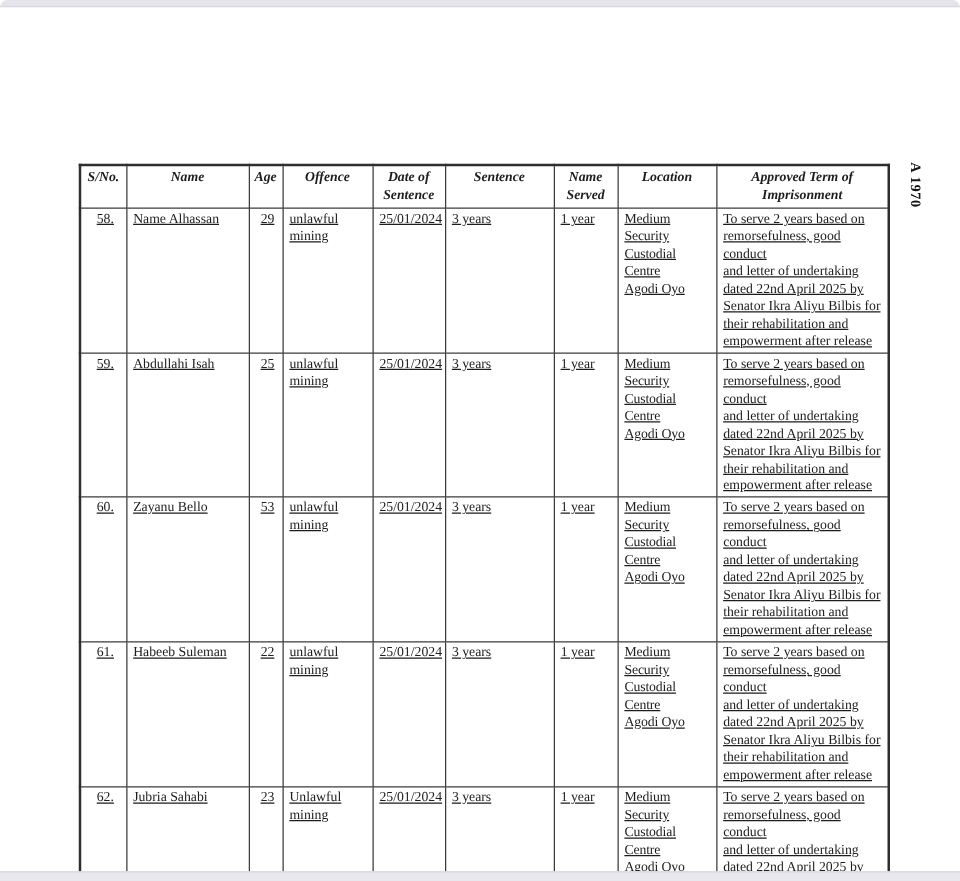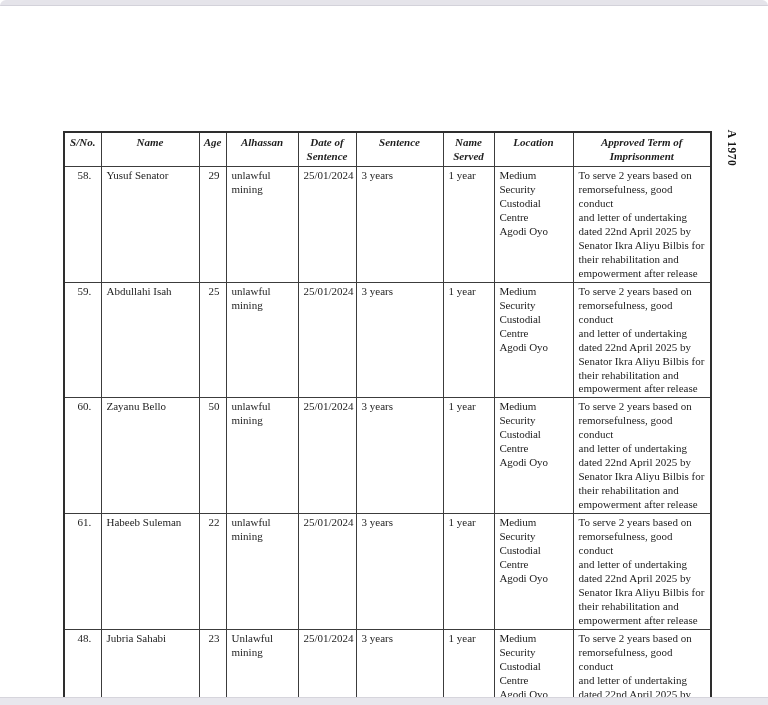--- a/index.html
+++ b/index.html
@@ -42,20 +42,21 @@
     white-space:pre-line;
     overflow:hidden;
   }
   table.sentences th {
     font-weight:bold; font-style:italic;
     text-align:center;
     padding:3px 1px 2px;
   }
   table.sentences td {
     padding:2px 2px 1px 5px;
+    text-decoration:underline;
   }
   td.center { text-align:center; padding-left:1px; padding-right:1px; }
   td.datecell { padding-left:2px; padding-right:1px;text-align:center; }
   td.loccell  { padding-left:3px; padding-right:1px; letter-spacing:-0.1px; }
   tr.hrow { height:32px; }
   tr.h90  { height:90px; }
   tr.h91  { height:91px; }
   tr.h54  { height:54px; }
 </style>
 </head>
@@ -77,35 +78,35 @@
         <col style="width:87px">
       <col style="width:51px">
         <col style="width:79px">
         <col style="width:138px">
     </colgroup>
     <thead>
       <tr class="hrow">
         <th>S/No.</th>
         <th>Name</th>
         <th>Age</th>
-        <th>Alhassan</th>
+        <th>Offence</th>
         <th>Date of
 Sentence</th>
         <th>Sentence</th>
         <th>Name
 Served</th>
         <th>Location</th>
         <th>Approved Term of
 Imprisonment</th>
       </tr>
     </thead>
     <tbody>
       <tr class="h90">
         <td class="center">58.</td>
-        <td>Yusuf Senator</td>
+        <td>Name Alhassan</td>
         <td class="center">29</td>
         <td>unlawful
 mining</td>
         <td class="datecell">25/01/2024</td>
         <td>3 years</td>
         <td>1 year</td>
         <td class="loccell">Medium Security
 Custodial Centre
 Agodi Oyo</td>
         <td>To serve 2 years based on
@@ -132,21 +133,21 @@
 remorsefulness, good conduct
 and letter of undertaking
 dated 22nd April 2025 by
 Senator Ikra Aliyu Bilbis for
 their rehabilitation and
 empowerment after release</td>
       </tr>
       <tr class="h90">
         <td class="center">60.</td>
         <td>Zayanu Bello</td>
-        <td class="center">50</td>
+        <td class="center">53</td>
         <td>unlawful
 mining</td>
         <td class="datecell">25/01/2024</td>
         <td>3 years</td>
         <td>1 year</td>
         <td class="loccell">Medium Security
 Custodial Centre
 Agodi Oyo</td>
         <td>To serve 2 years based on
 remorsefulness, good conduct
@@ -170,21 +171,21 @@
 Agodi Oyo</td>
         <td>To serve 2 years based on
 remorsefulness, good conduct
 and letter of undertaking
 dated 22nd April 2025 by
 Senator Ikra Aliyu Bilbis for
 their rehabilitation and
 empowerment after release</td>
       </tr>
       <tr class="h54">
-        <td class="center">48.</td>
+        <td class="center">62.</td>
         <td>Jubria Sahabi</td>
         <td class="center">23</td>
         <td>Unlawful
 mining</td>
         <td class="datecell">25/01/2024</td>
         <td>3 years</td>
         <td>1 year</td>
         <td class="loccell">Medium Security
 Custodial Centre
 Agodi Oyo</td>

